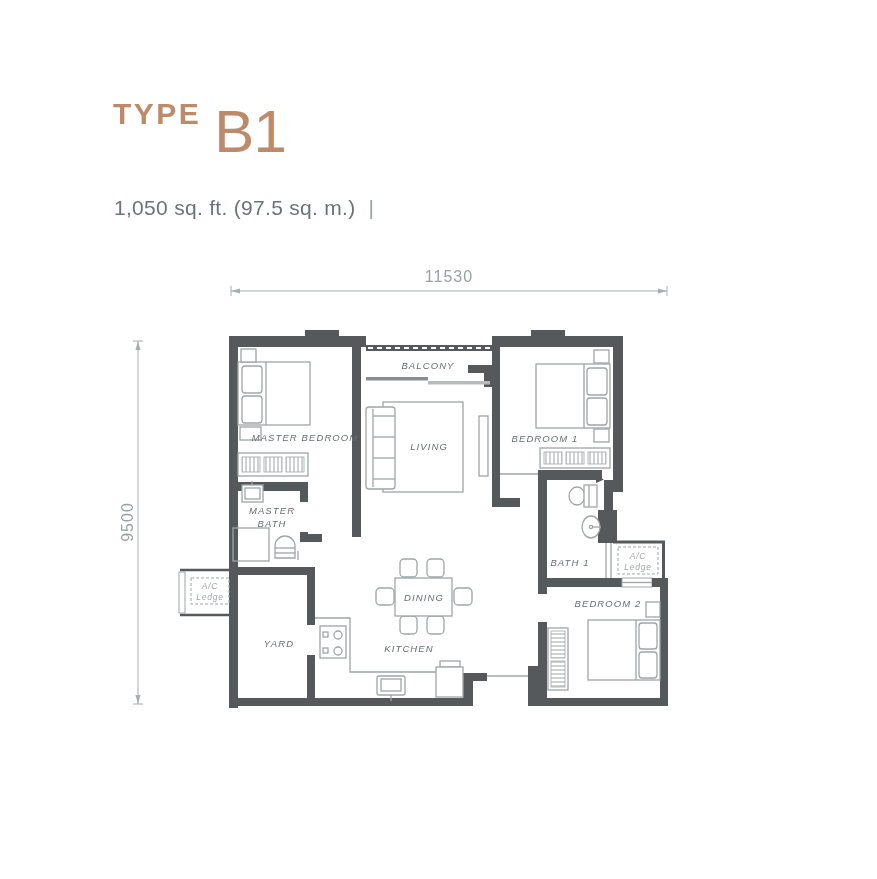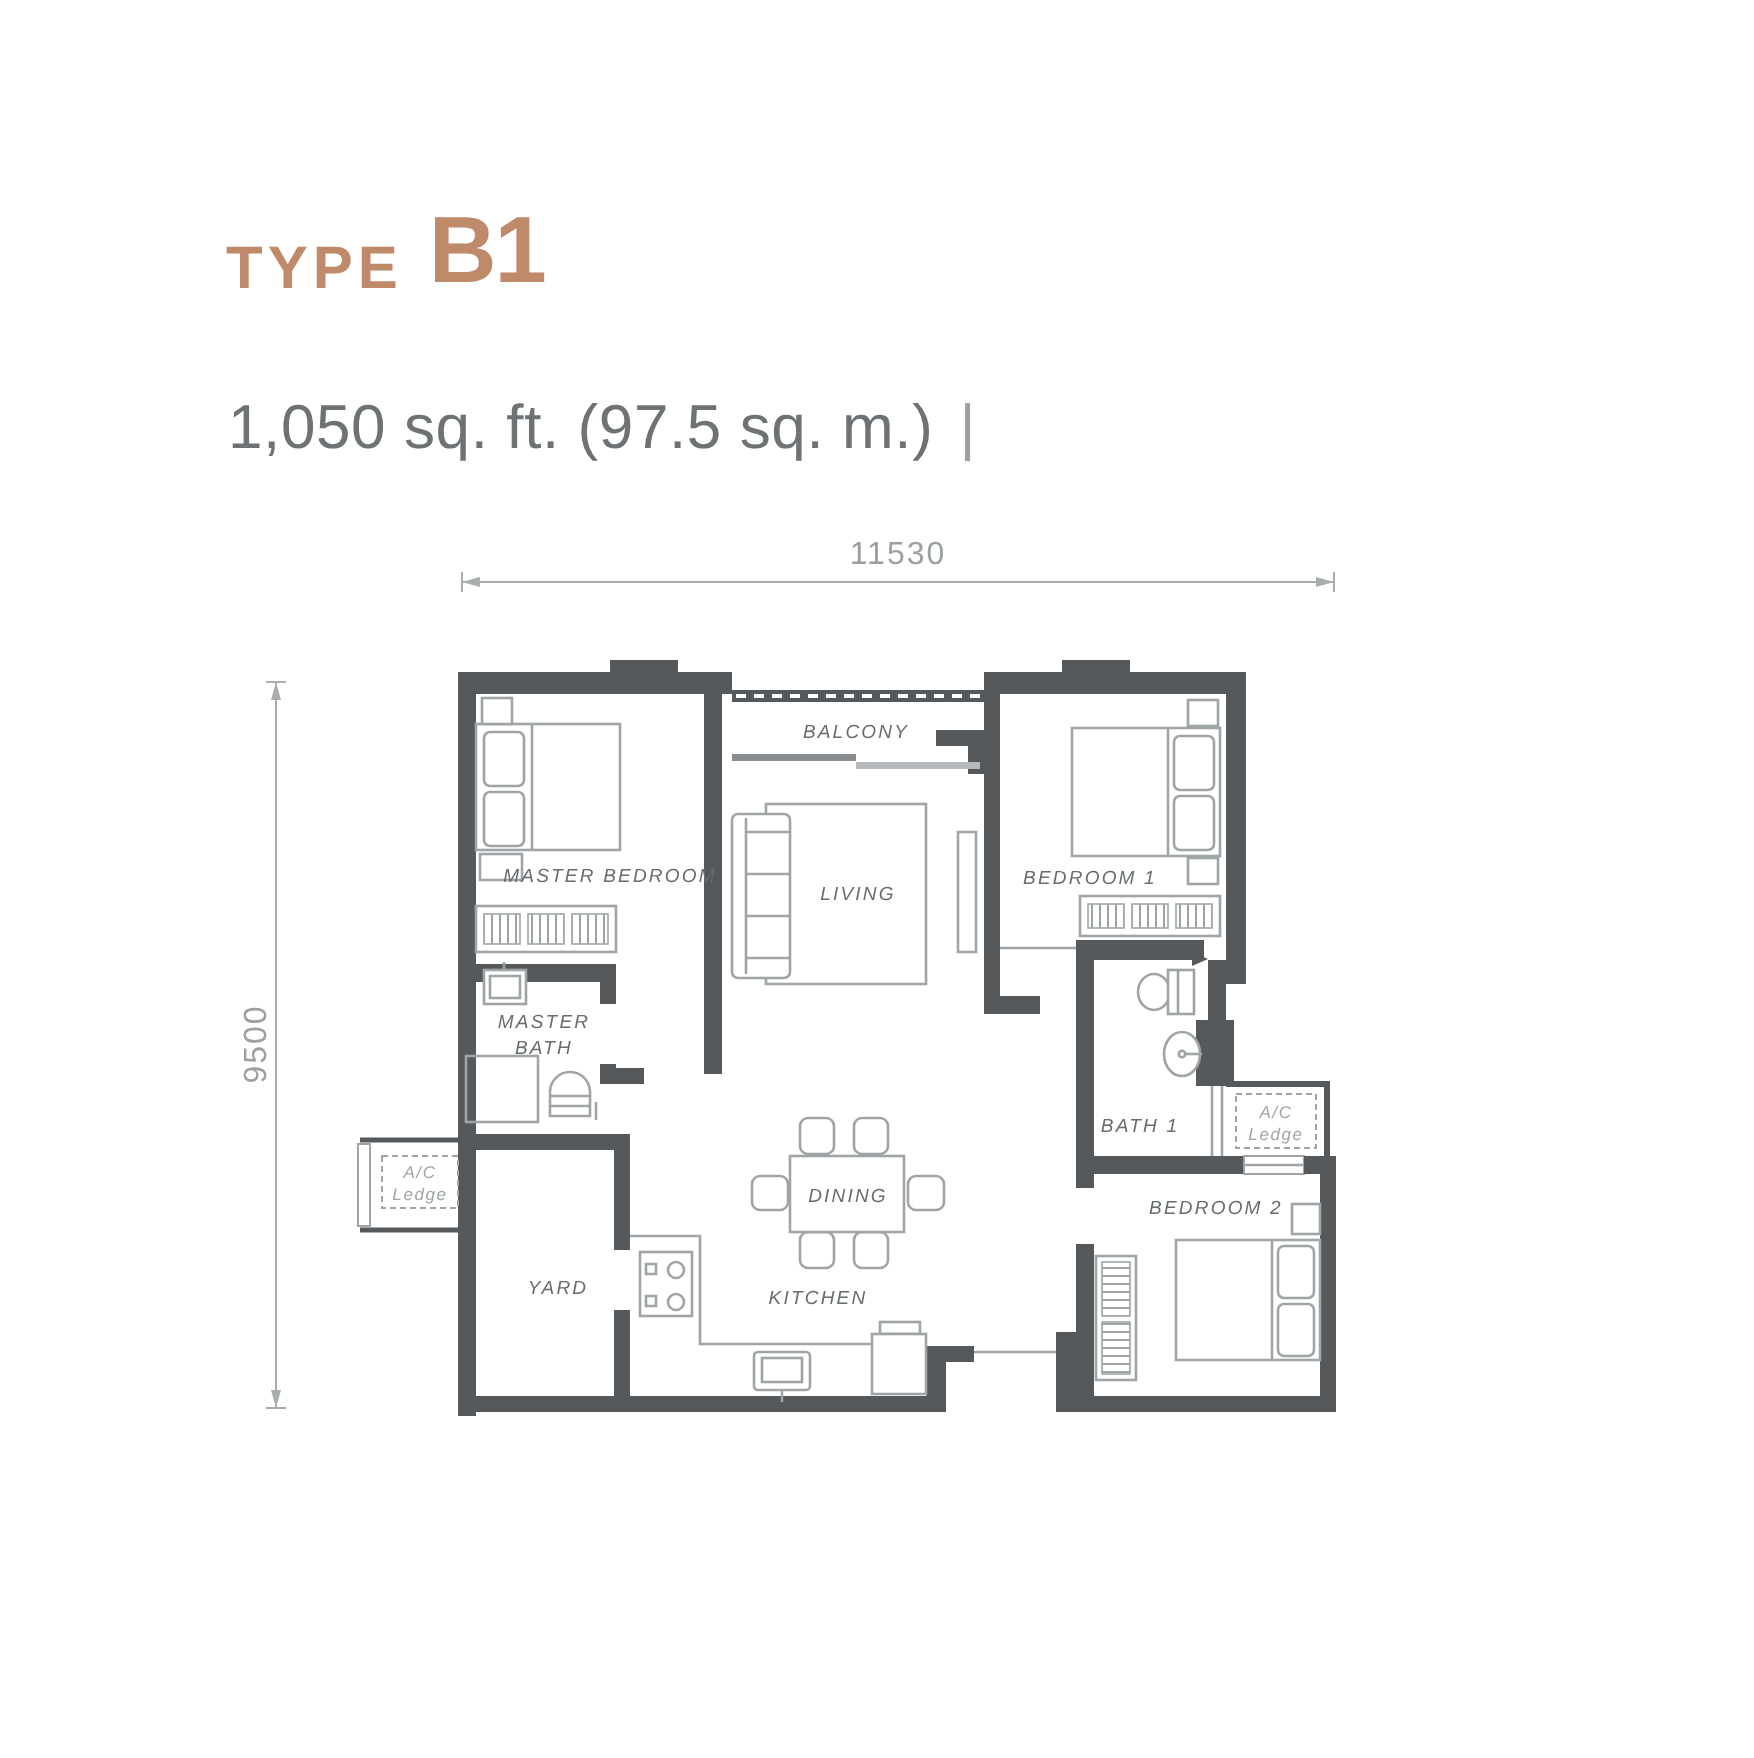--- a/index.html
+++ b/index.html
@@ -5,24 +5,24 @@
   :root{
     --accent:#BE8A69; --wall:#55595C; --furn:#9FA5A7; --label:#666C6F;
     --dim:#9FA5A7; --subtitle:#6D7375;
   }
   html,body{margin:0;padding:0;}
   body{
     width:877px;height:879px;background:#ffffff;position:relative;overflow:hidden;
     font-family:"Liberation Sans",sans-serif;
   }
   .header{position:absolute;left:113px;top:0;width:720px;}
-  .title-row{position:absolute;top:97px;left:0;display:flex;align-items:flex-end;gap:13px;}
+  .title-row{position:absolute;top:97px;left:0;display:flex;align-items:flex-start;gap:13px;}
   .type-label{font-size:30px;font-weight:bold;letter-spacing:2.5px;color:var(--accent);}
-  .type-value{font-size:47px;font-weight:bold;letter-spacing:-1px;color:var(--accent);}
-  .subtitle{position:absolute;top:196px;left:1px;font-size:31px;color:var(--subtitle);
+  .type-value{font-size:60px;font-weight:normal;letter-spacing:-1px;color:var(--accent);}
+  .subtitle{position:absolute;top:196px;left:1px;font-size:21px;color:var(--subtitle);
     display:flex;align-items:center;gap:13px;white-space:nowrap;letter-spacing:0.3px;}
   .subtitle .sep{color:#9aa0a3;}
   svg{position:absolute;left:0;top:0;}
   .wall{fill:var(--wall);stroke:none;}
   .thinwall{stroke:var(--wall);fill:none;}
   .furn{fill:#ffffff;stroke:var(--furn);stroke-width:1.3;}
   .furn-n{fill:none;stroke:var(--furn);stroke-width:1.3;}
   .hatch{fill:url(#hv);stroke:var(--furn);stroke-width:0.8;}
   .hatchh{fill:url(#hh);stroke:var(--furn);stroke-width:0.8;}
   .rlabel{font:italic 9.5px "Liberation Sans",sans-serif;letter-spacing:1.1px;

